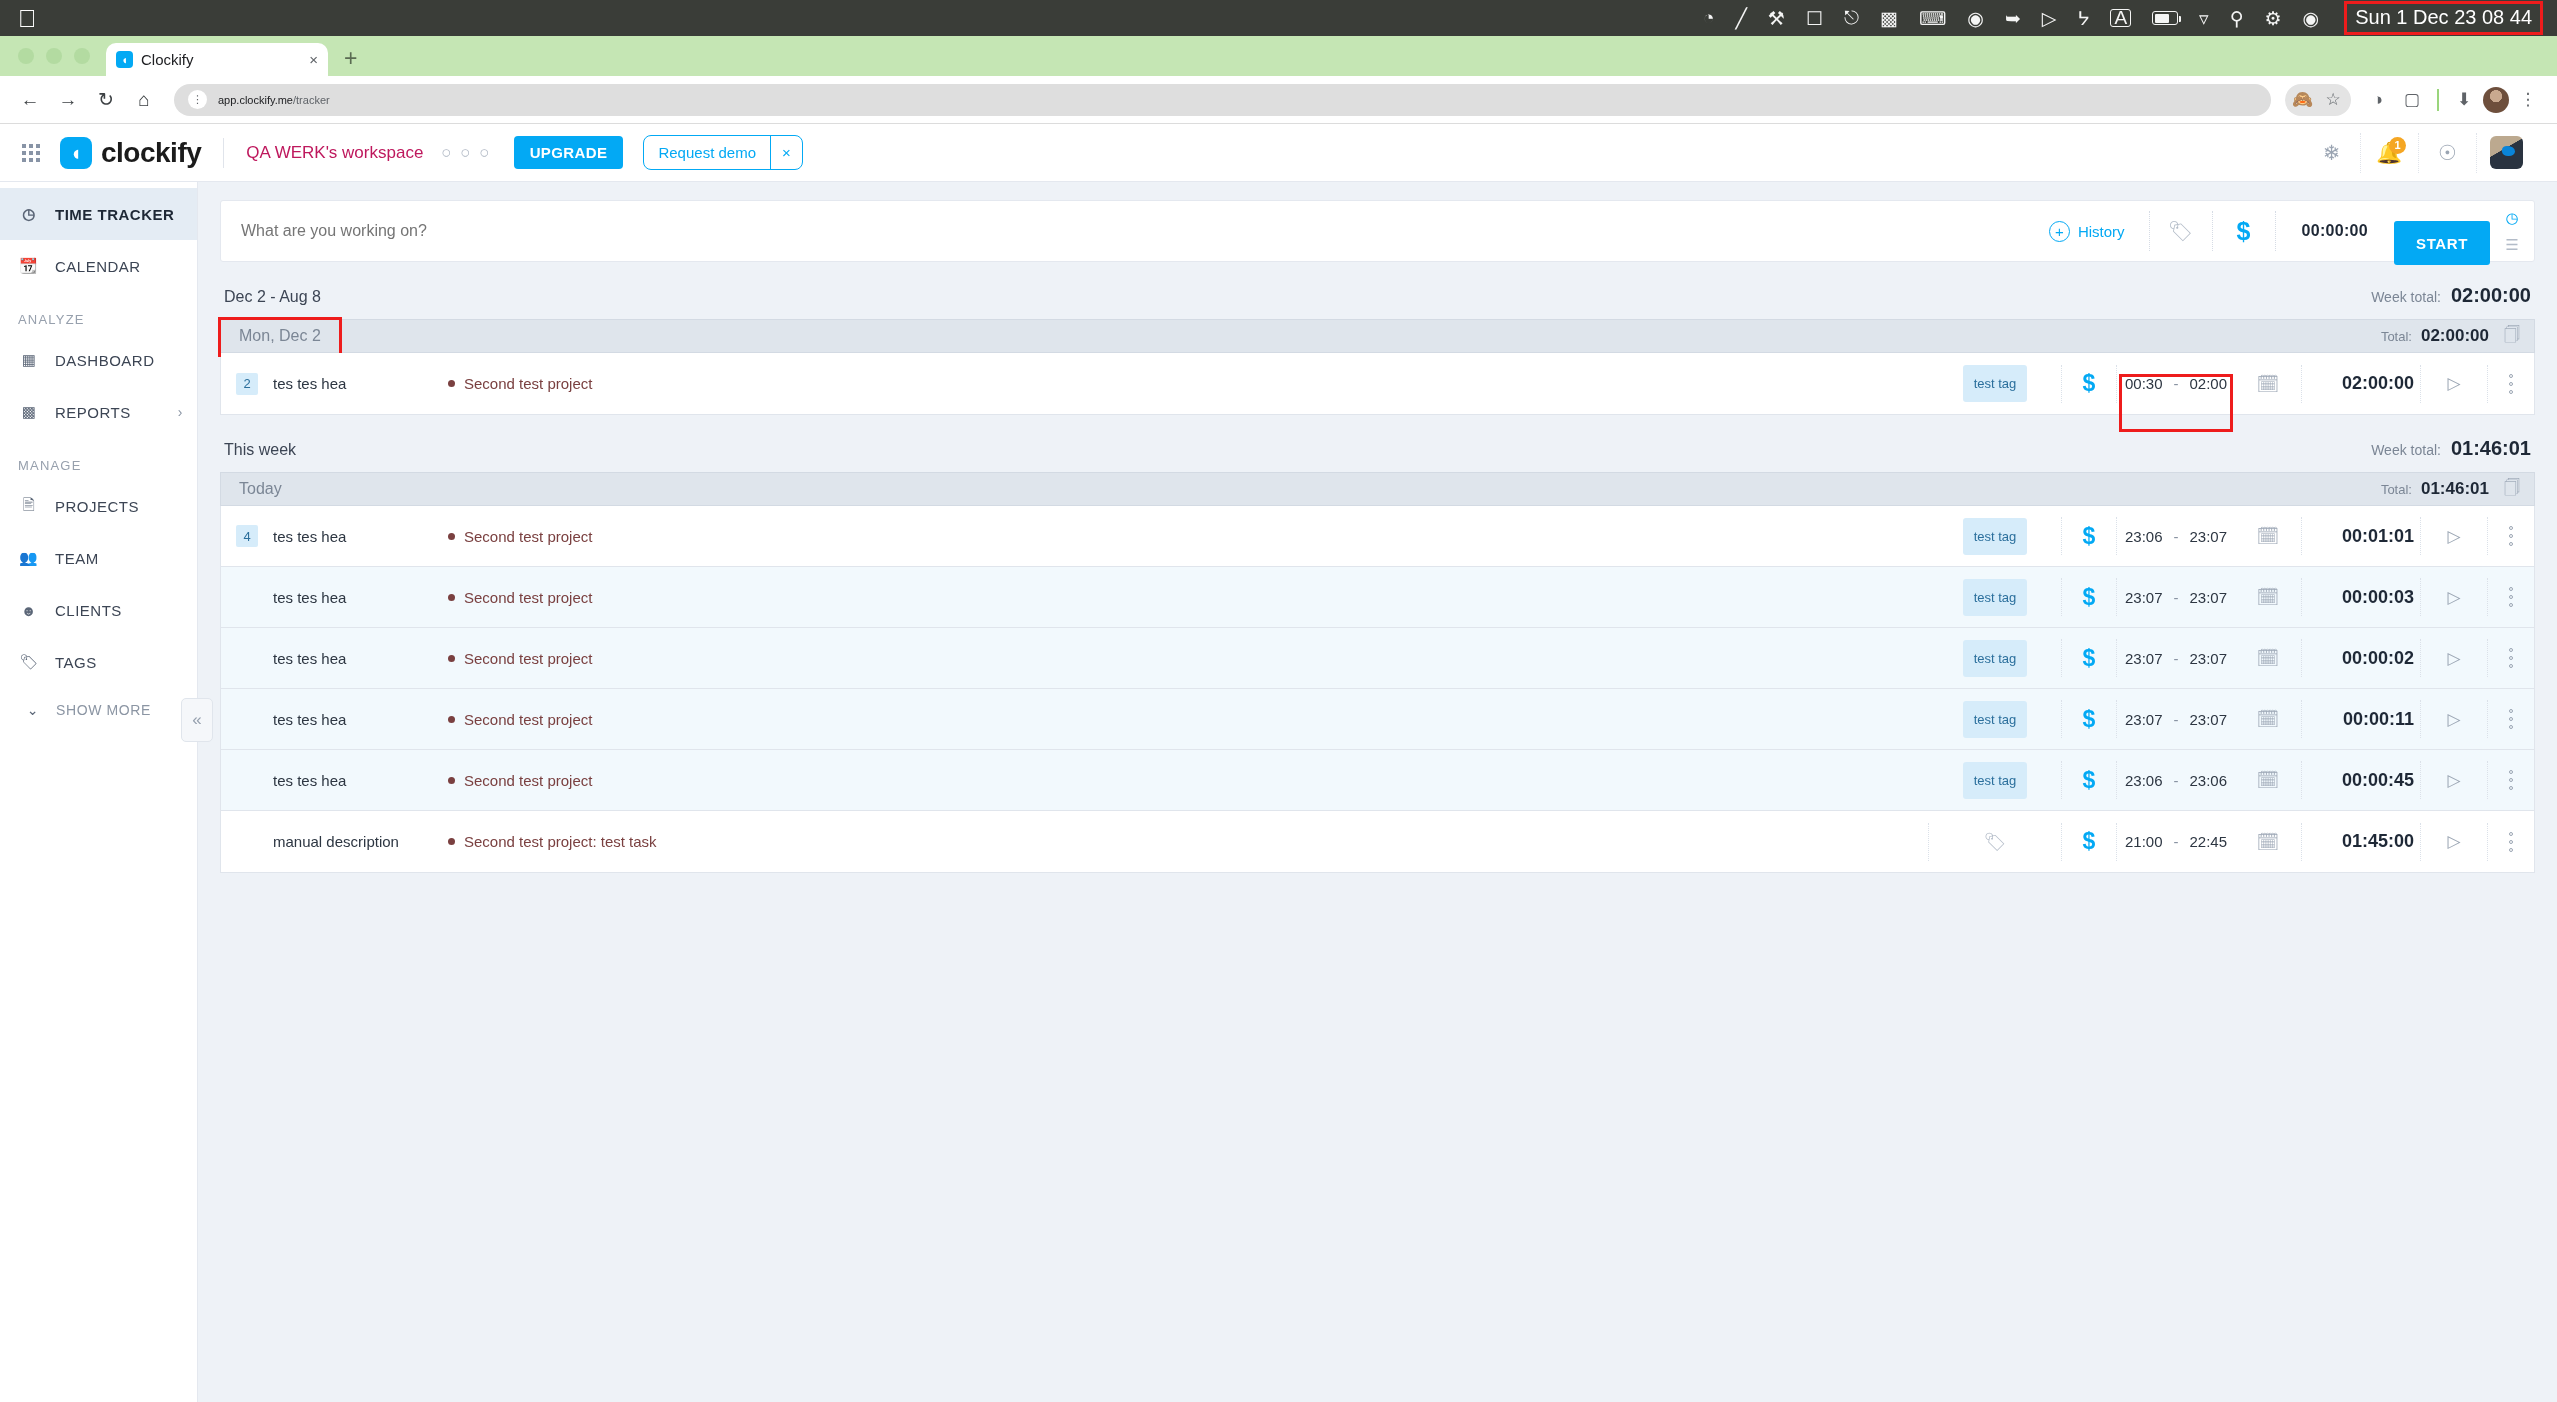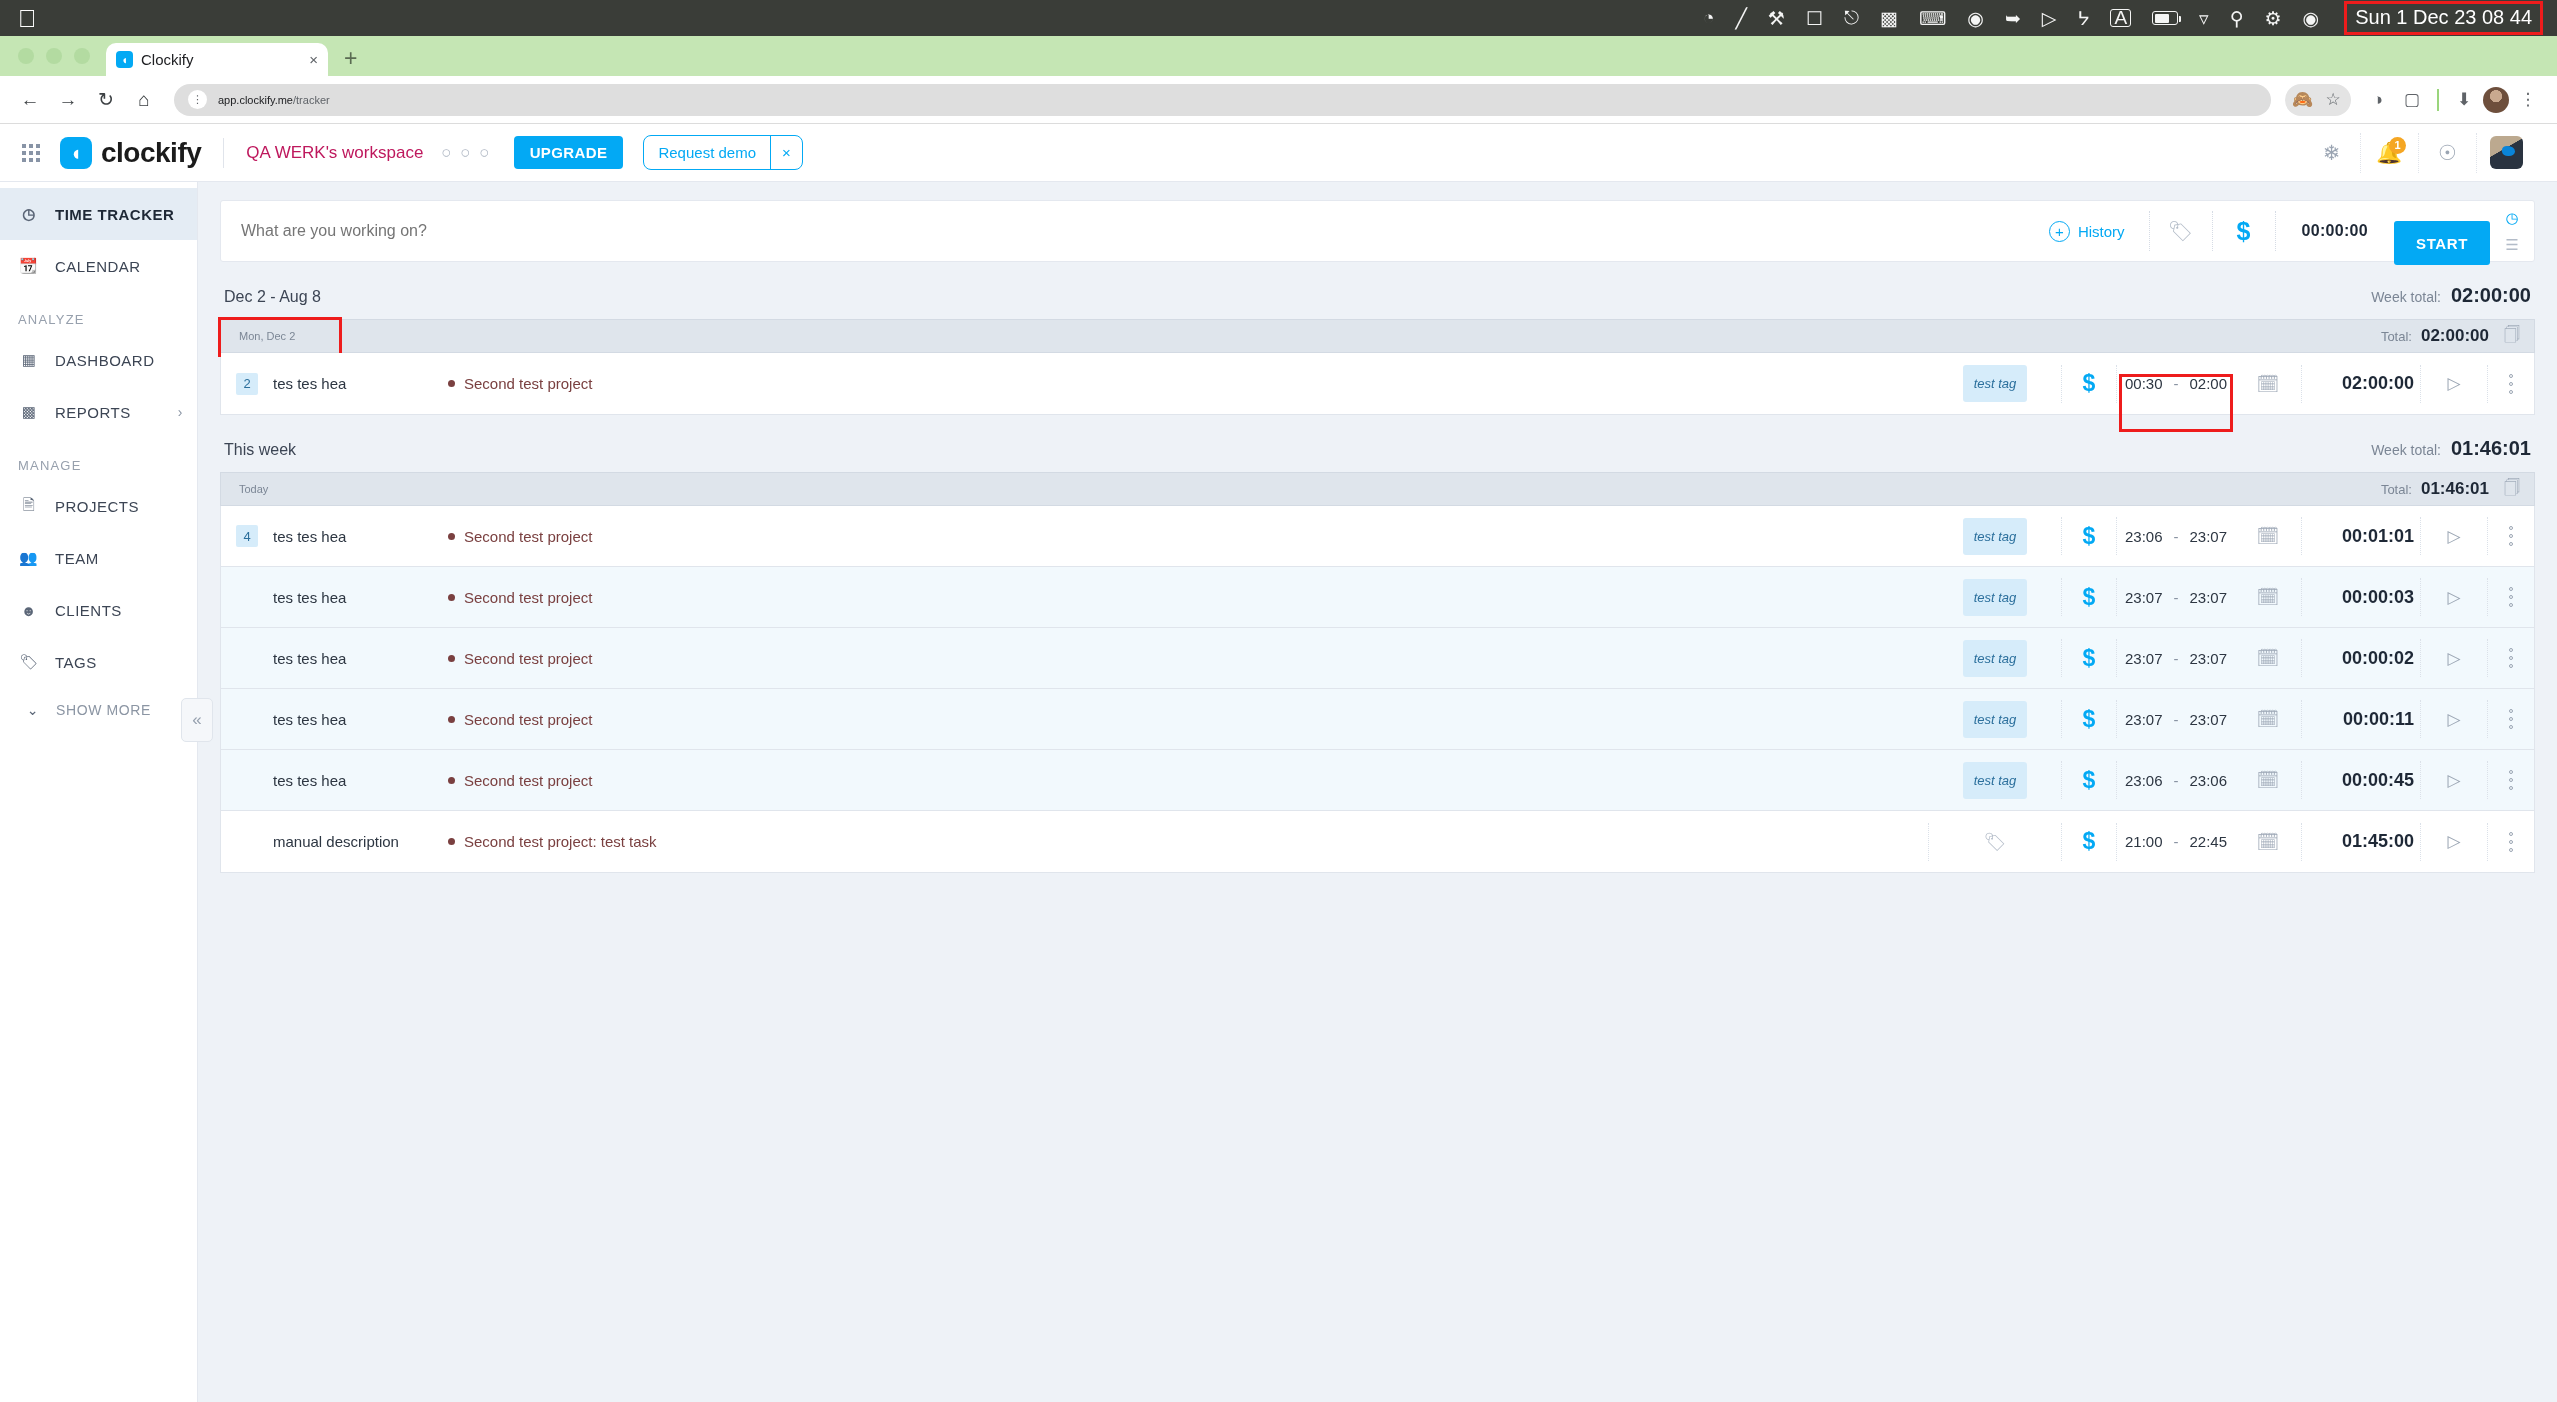--- a/index.html
+++ b/index.html
@@ -136,39 +136,39 @@
 
   
   .week-head { display: flex; align-items: baseline; padding: 22px 4px 12px 4px; }
   .week-label { font-size: 16px; color: #3c4554; }
   .week-total-wrap { margin-left: auto; display: flex; align-items: baseline; gap: 10px; }
   .week-total-lbl { font-size: 14px; color: #7b8695; }
   .week-total-val { font-size: 20px; font-weight: bold; color: #1e2836; }
 
   .day-head { background: #dfe5ec; border: 1px solid #d3dae3; height: 34px; display: flex; align-items: center;
     padding: 0 14px 0 18px; position: relative; }
-  .day-label { font-size: 11px; color: #7b8695; }
+  .day-label { font-size: 16px; color: #7b8695; }
   .day-total-wrap { margin-left: auto; display: flex; align-items: center; gap: 9px; }
   .day-total-lbl { font-size: 13px; color: #7b8695; }
   .day-total-val { font-size: 17px; font-weight: bold; color: #1e2836; }
   .bulk-ic { color: #8894a6; font-size: 16px; margin-left: 6px; }
   .redbox-day { position: absolute; left: -3px; top: -3px; width: 124px; height: 40px; border: 3px solid #ee1c1c; pointer-events: none; }
 
   .entries { border: 1px solid #e0e5ec; border-top: none; }
   .entry { height: 61px; display: flex; align-items: center; background: #fff; border-bottom: 1px solid #e0e5ec; position: relative; }
   .entry.alt { background: #f2f9fd; }
   .entry:last-child { border-bottom: none; }
   .ent-count { width: 52px; display: flex; justify-content: center; }
   .ent-count i { background: #d6ecfa; color: #2b6f9c; font-size: 13px; font-style: normal;
     min-width: 22px; height: 22px; display: flex; align-items: center; justify-content: center; border-radius: 2px; }
   .ent-desc { font-size: 15px; color: #2d3642; width: 175px; }
   .ent-proj { display: flex; align-items: center; gap: 9px; font-size: 15px; color: #7a4040; }
   .proj-dot { width: 7px; height: 7px; border-radius: 50%; background: #7a4040; display: block; }
   .ent-spacer { flex: 1; }
-  .ent-tag { background: #d6ecfa; color: #2b6f9c; font-size: 13px; padding: 11px 11px; border-radius: 3px; font-style: italic; }
+  .ent-tag { background: #d6ecfa; color: #2b6f9c; font-size: 13px; padding: 11px 11px; border-radius: 3px; }
   .ent-tag-cell { width: 132px; display: flex; justify-content: center; align-items: center; }
   .ent-tagic { color: #b3bcc8; font-size: 18px; }
   .ent-dollar { width: 54px; display: flex; justify-content: center; color: #03a9f4; font-size: 23px; font-weight: bold; }
   .ent-times { width: 118px; display: flex; align-items: center; justify-content: center; gap: 11px;
     font-size: 15px; color: #2d3642; position: relative; }
   .ent-times .sep { color: #8a94a3; }
   .ent-cal { width: 66px; display: flex; justify-content: center; color: #98a3b2; font-size: 18px; }
   .ent-dur { width: 118px; text-align: right; font-size: 18px; font-weight: bold; color: #1e2836; padding-right: 6px; }
   .ent-play { width: 66px; display: flex; justify-content: center; color: #9aa5b3; font-size: 17px; }
   .ent-more { width: 46px; display: flex; flex-direction: column; align-items: center; gap: 4px; }

